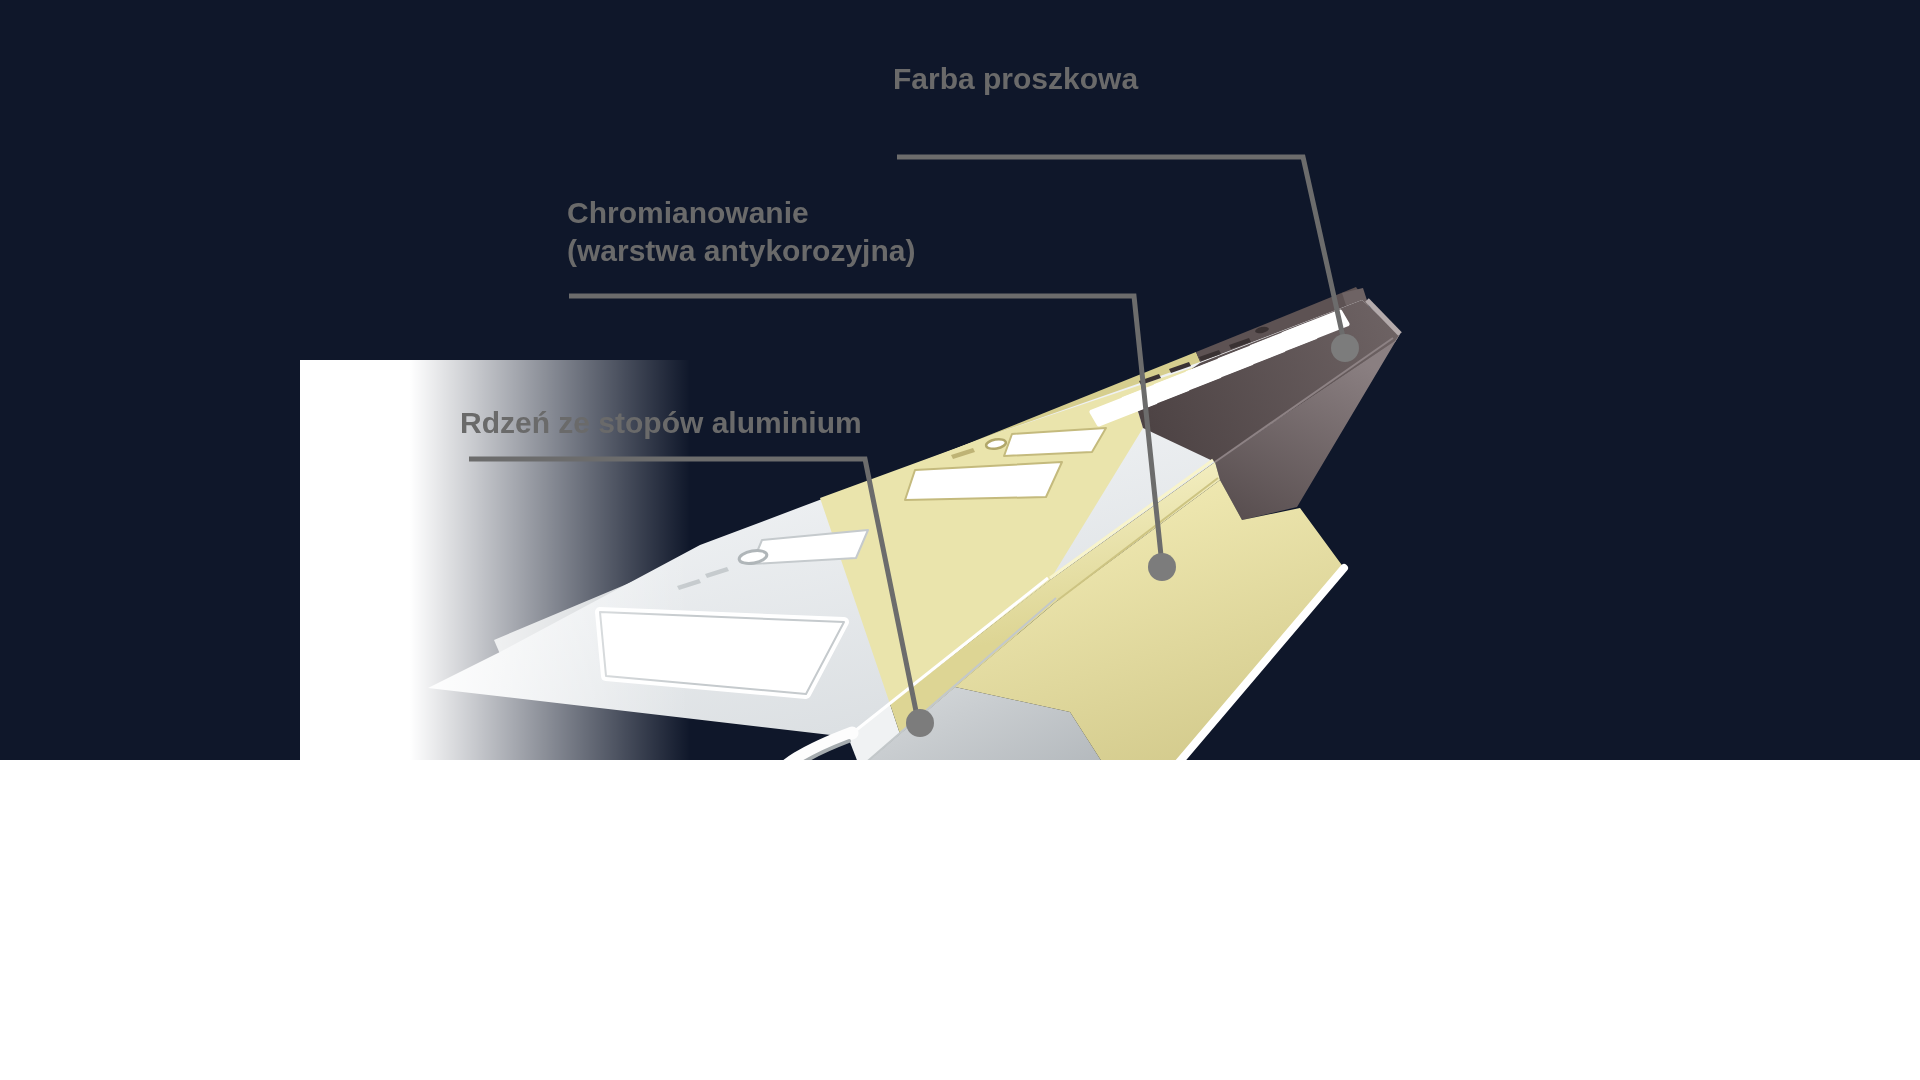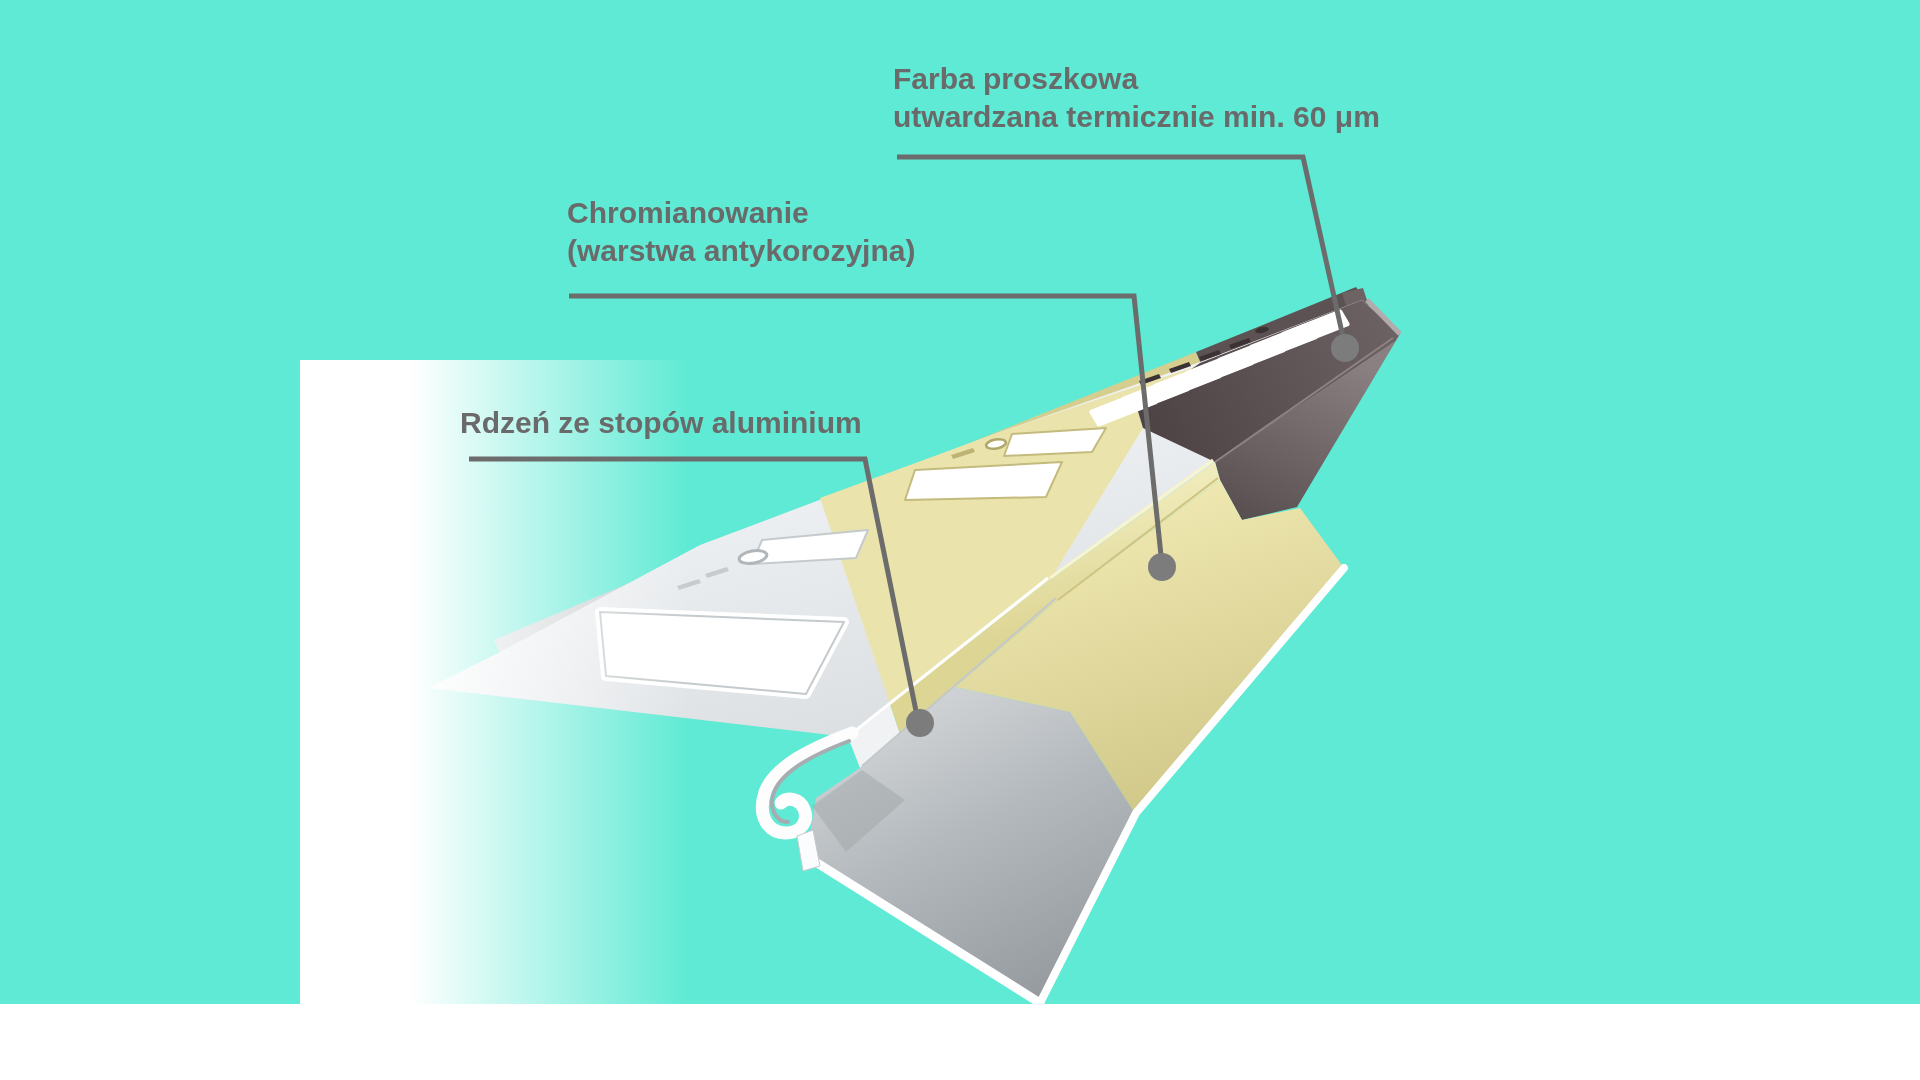--- a/index.html
+++ b/index.html
@@ -1,17 +1,17 @@
 <!DOCTYPE html>
 <html><head>
 <meta charset="utf-8">
 <style>
   html,body{margin:0;padding:0;background:#fff;}
   .stage{
-    position:relative;width:1920px;height:1004px;background:#5eead4;
+    position:relative;width:1920px;height:760px;background:#0f172a;
     overflow:hidden;font-family:"Liberation Sans",sans-serif;
   }
   .stage svg{position:absolute;left:0;top:0;}
   .callout-label{
     position:absolute;color:#6a6a6a;font-weight:700;
     font-size:30px;line-height:38px;white-space:nowrap;
   }
   .callout-label span{display:block;}
 </style>
 </head>
@@ -128,21 +128,20 @@
       <polyline points="569,296 1134,296 1162,565" stroke-width="5" stroke="#6c6c6c"></polyline>
       <polyline points="469,459 865,459 918,721" stroke-width="5" stroke="#6c6c6c"></polyline>
       <circle cx="1345" cy="348" r="14" fill="#7c7c7c"></circle>
       <circle cx="1162" cy="567" r="14" fill="#7c7c7c"></circle>
       <circle cx="920" cy="723" r="14" fill="#7c7c7c"></circle>
     </g>
   </svg>
 
   <div class="callout-label" style="left:893px;top:60px;">
     <span>Farba proszkowa</span>
-    <span>utwardzana termicznie min. 60 μm</span>
   </div>
 
   <div class="callout-label" style="left:460px;top:404px;">
     <span>Rdzeń ze stopów aluminium</span>
   </div>
 
   <div class="callout-label" style="left:567px;top:194px;">
     <span>Chromianowanie</span>
     <span>(warstwa antykorozyjna)</span>
   </div>

